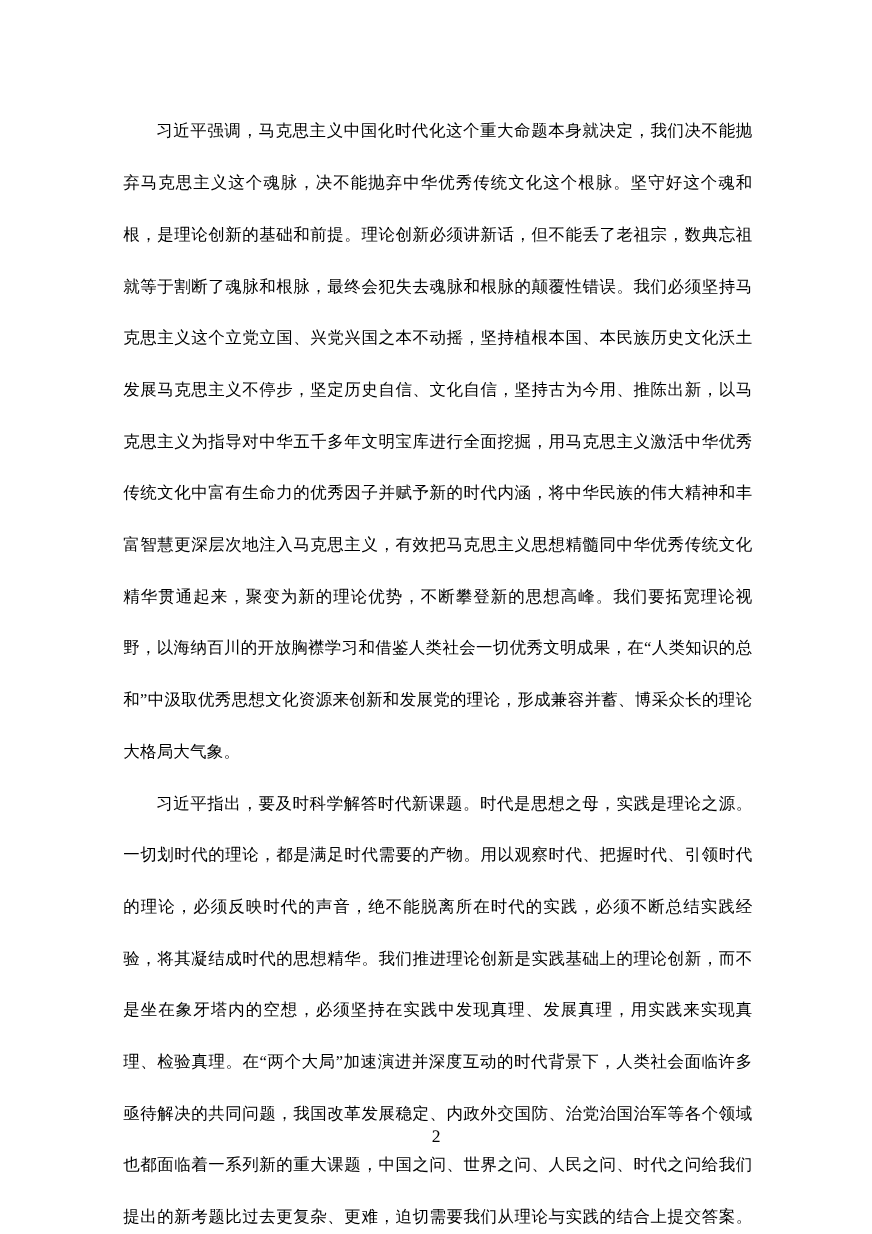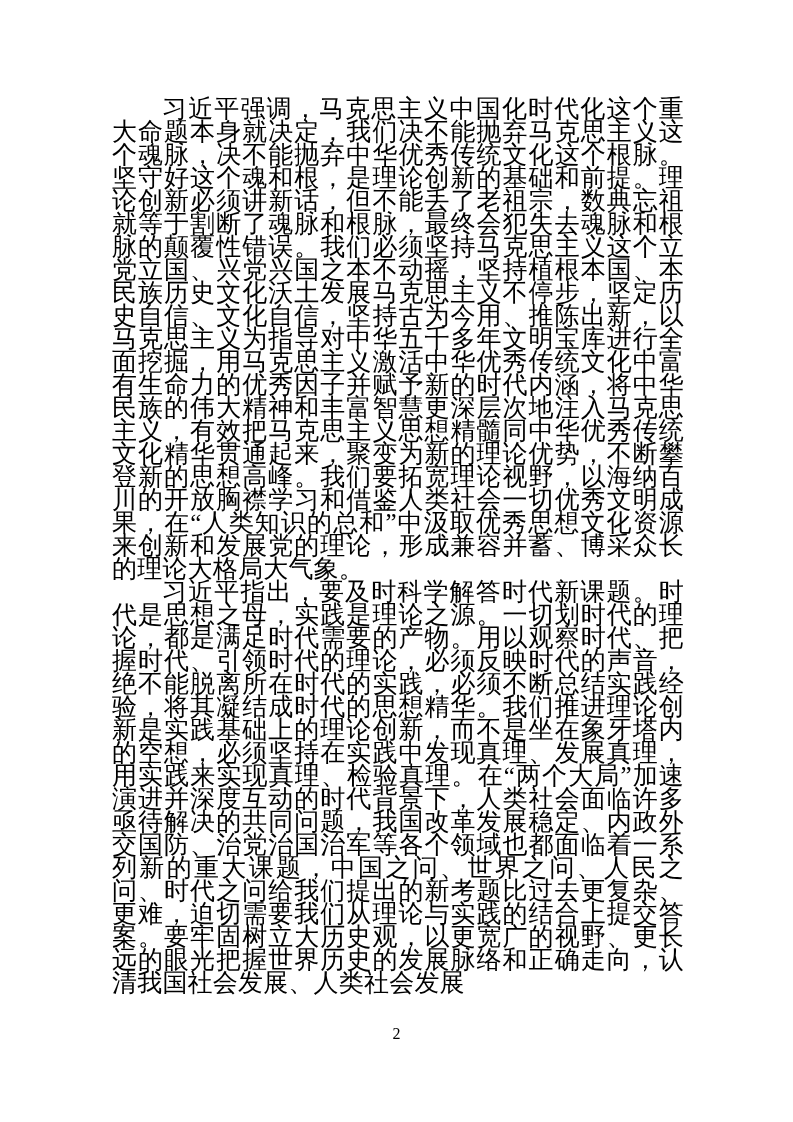--- a/index.html
+++ b/index.html
@@ -18,22 +18,22 @@
   }
   .content {
     position: absolute;
     top: 97px;
     left: 112px;
     width: 572px;
   }
   .content p {
     margin: 0;
     padding: 0;
-    font-size: 25px;
-    line-height: 23px;
+    font-size: 15px;
+    line-height: 47px;
     text-align: justify;
     text-indent: 2em;
     letter-spacing: 0.2px;
     word-break: break-all;
   }
   .footer {
     position: absolute;
     top: 1024px;
     left: 0;
     width: 793px;

